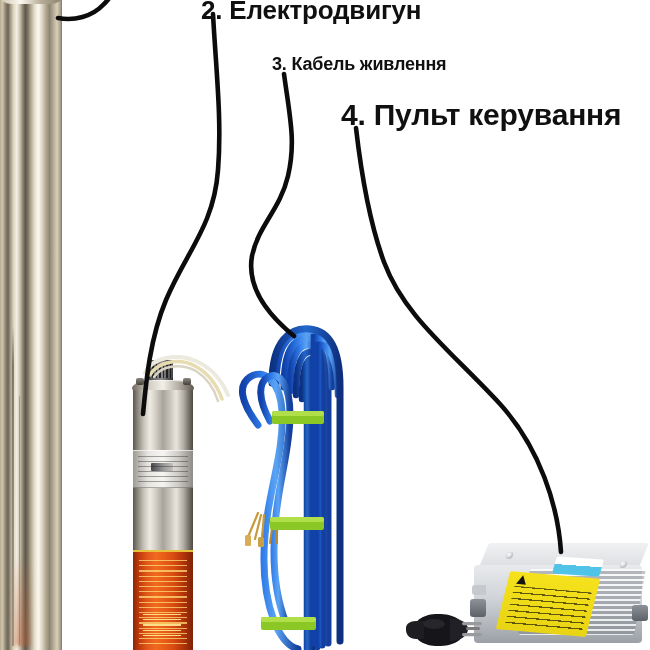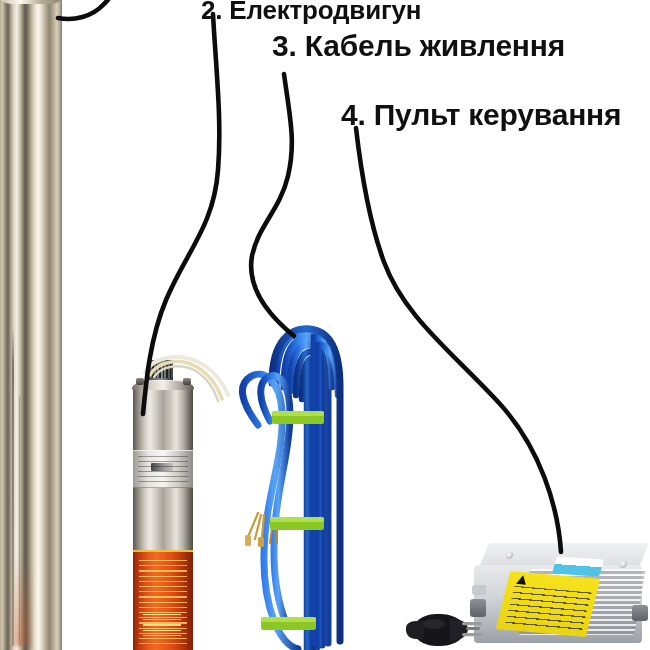--- a/index.html
+++ b/index.html
@@ -26,21 +26,21 @@
   .callout {
     position: absolute;
     font-family: "Liberation Sans", sans-serif;
     font-weight: 700;
     color: #101010;
     white-space: nowrap;
     letter-spacing: -0.2px;
     line-height: 1.0;
   }
   #label-2 { left: 201px; top: -3px;  font-size: 26px; }
-  #label-3 { left: 272px; top: 31px;  font-size: 30px; }
+  #label-3 { left: 272px; top: 55px;  font-size: 18px; }
   #label-4 { left: 341px; top: 100px; font-size: 30px; }
 
   
   #leaders {
     position: absolute; left: 0; top: 0;
     width: 650px; height: 650px;
     pointer-events: none;
   }
 
   

